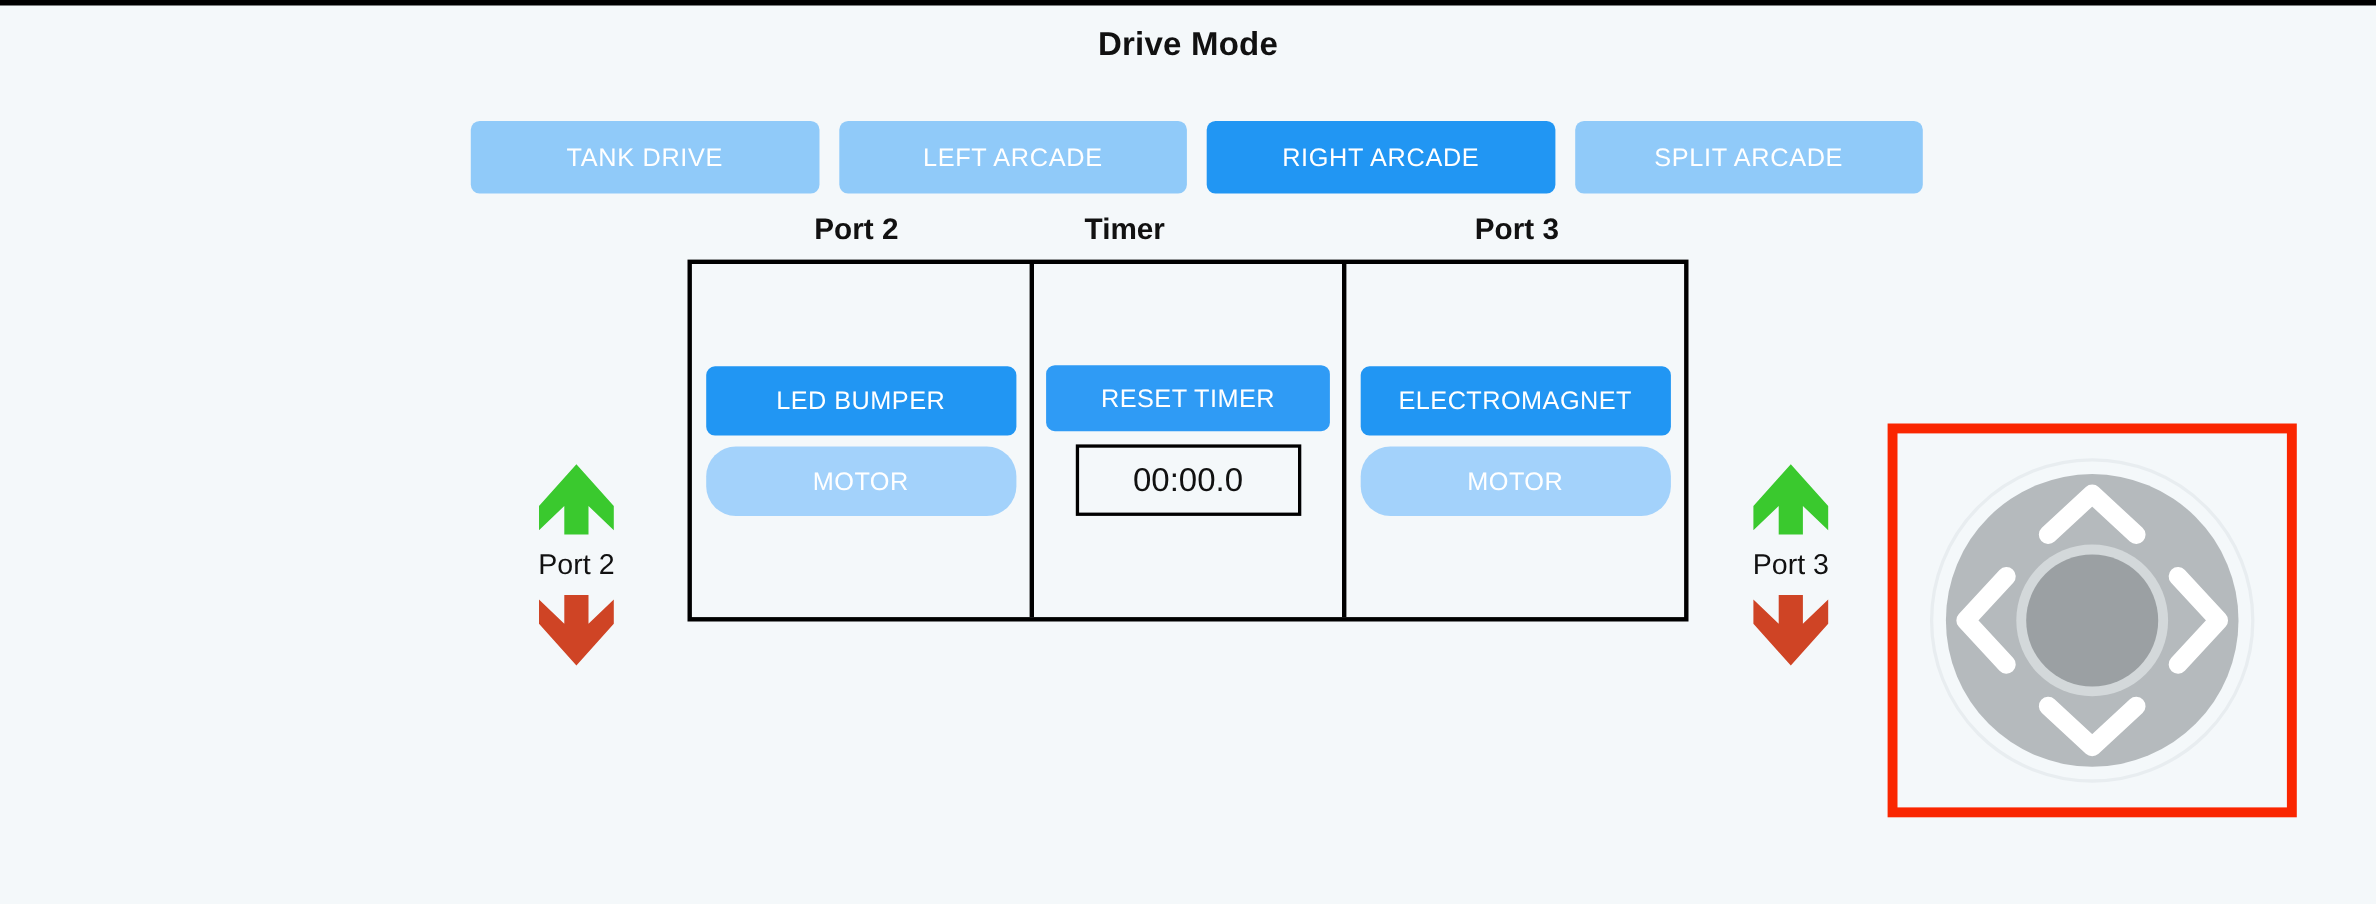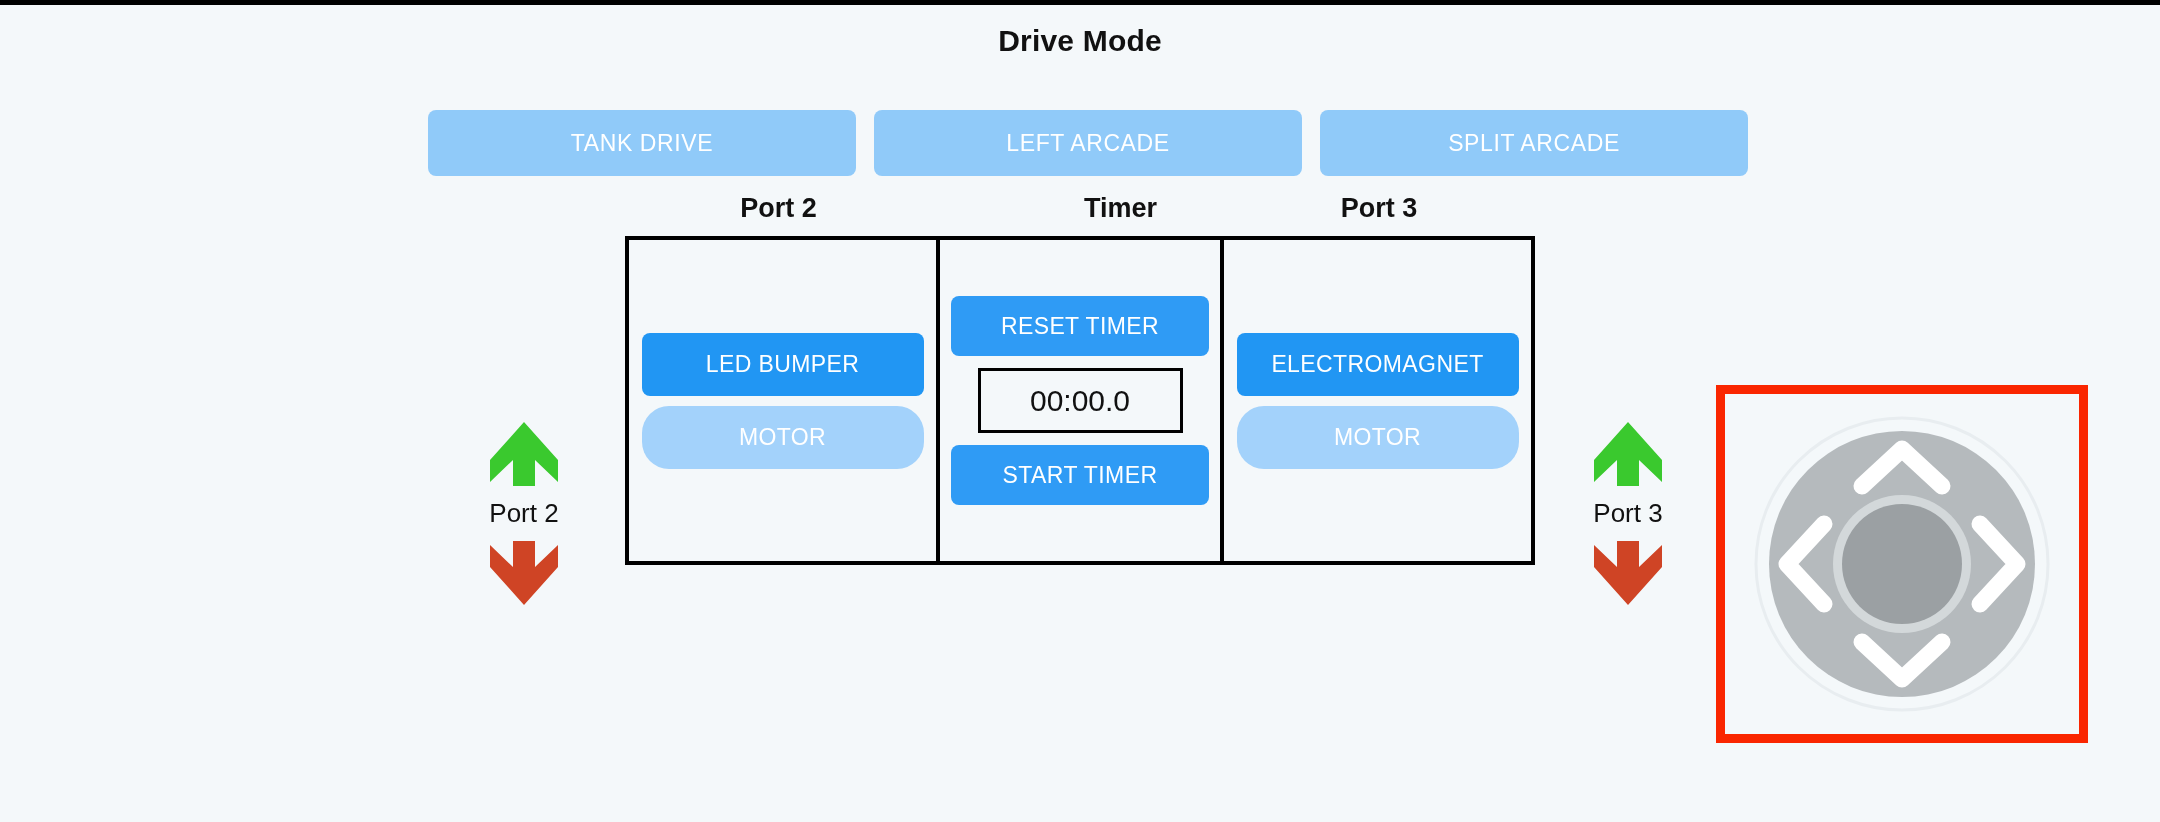--- a/index.html
+++ b/index.html
@@ -69,21 +69,21 @@
   
   .col-caption {
     position: absolute;
     top: 193px;
     font-size: 27px;
     font-weight: bold;
     color: #111111;
     text-align: center;
   }
   #cap-port2 { left: 625px; width: 307px; }
-  #cap-timer { left: 978px; width: 285px; }
+  #cap-timer { left: 880px; width: 285px; }
   #cap-port3 { left: 1223px; width: 312px; }
 
   
   .panel {
     position: absolute;
     left: 625px;
     top: 236px;
     width: 910px;
     height: 329px;
     border: 4px solid #000000;
@@ -194,39 +194,39 @@
 
 <div id="root">
 
   <div class="top-bar"></div>
 
   <div class="drive-mode-title">Drive Mode</div>
 
   <div class="mode-row">
     <button class="mode-btn">TANK DRIVE</button>
     <button class="mode-btn">LEFT ARCADE</button>
+    <button class="mode-btn active">RIGHT ARCADE</button>
     <button class="mode-btn">SPLIT ARCADE</button>
   </div>
 
   <div class="col-caption" id="cap-port2">Port 2</div>
   <div class="col-caption" id="cap-timer">Timer</div>
   <div class="col-caption" id="cap-port3">Port 3</div>
 
   <div class="panel">
 
     <div class="panel-col col-port">
       <button class="device-btn primary">LED BUMPER</button>
       <div class="stack-gap"></div>
       <button class="device-btn secondary">MOTOR</button>
     </div>
 
     <div class="panel-col col-timer">
       <button class="timer-btn">RESET TIMER</button>
       <div class="timer-display">00:00.0</div>
-      <button class="timer-btn">START TIMER</button>
     </div>
 
     <div class="panel-col col-port">
       <button class="device-btn primary">ELECTROMAGNET</button>
       <div class="stack-gap"></div>
       <button class="device-btn secondary">MOTOR</button>
     </div>
 
   </div>
 

